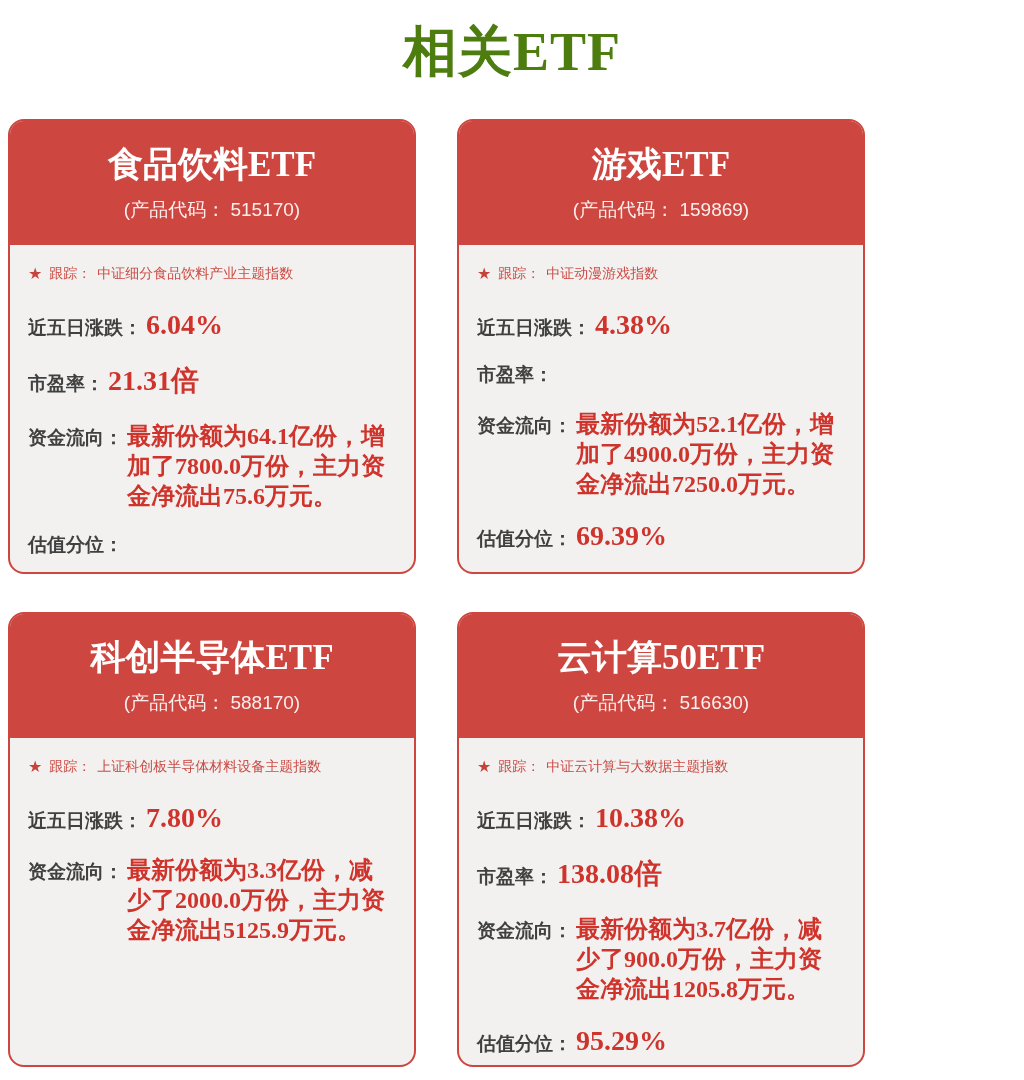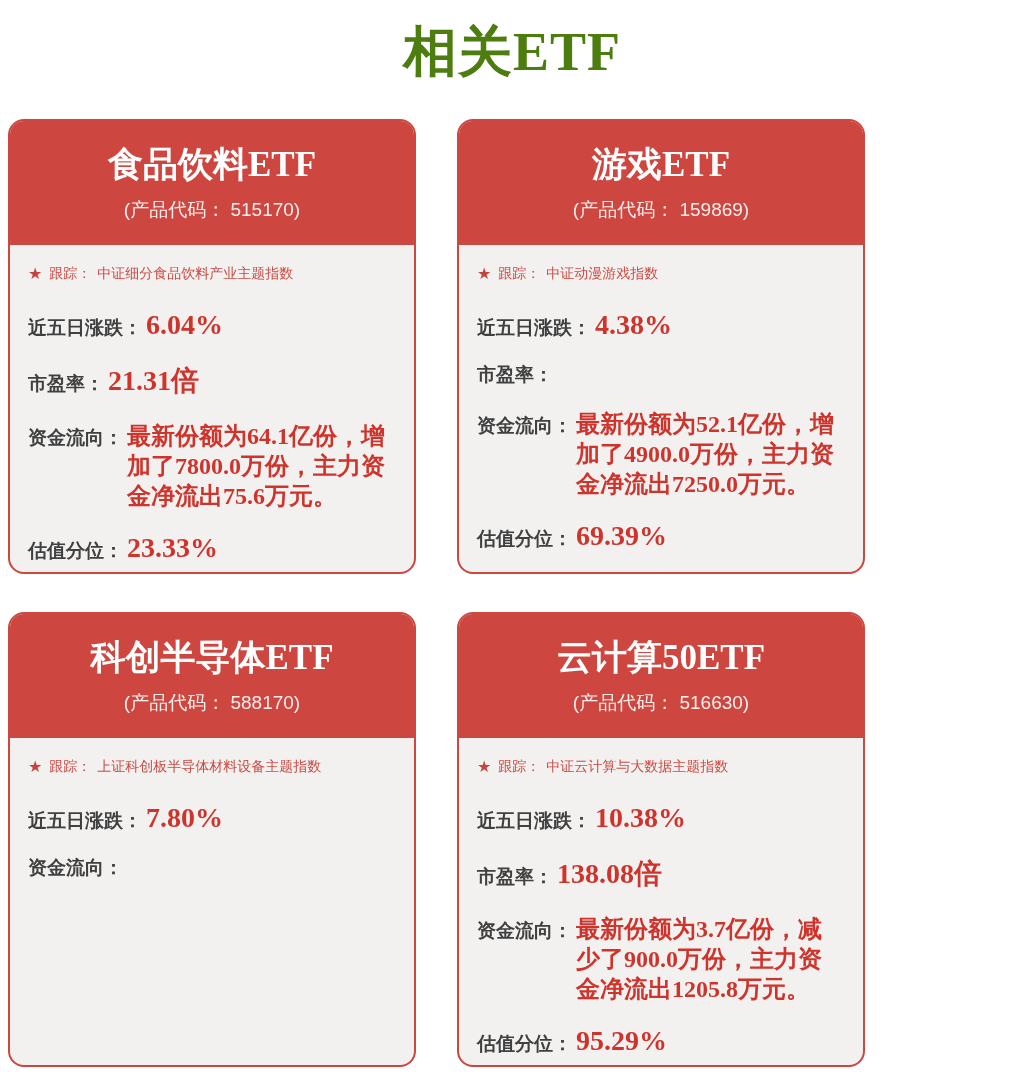--- a/index.html
+++ b/index.html
@@ -121,21 +121,20 @@
       <div class="stat-row">
         <span class="lbl">市盈率：</span>
         <span class="val">21.31倍</span>
       </div>
       <div class="stat-row flow-row">
         <span class="lbl">资金流向：</span>
         <span class="val">最新份额为64.1亿份，增加了7800.0万份，主力资金净流出75.6万元。</span>
       </div>
       <div class="stat-row">
         <span class="lbl">估值分位：</span>
-        <span class="val">23.33%</span>
       </div>
     </div>
   </section>
 
   <section class="card">
     <header class="card-header">
       <div class="card-title">游戏ETF</div>
       <div class="card-code">(产品代码： 159869)</div>
     </header>
     <div class="card-body">
@@ -173,20 +172,21 @@
         <span class="track-label">跟踪：</span>
         <span>上证科创板半导体材料设备主题指数</span>
       </div>
       <div class="stat-row">
         <span class="lbl">近五日涨跌：</span>
         <span class="val">7.80%</span>
       </div>
 
       <div class="stat-row flow-row">
         <span class="lbl">资金流向：</span>
+        <span class="val">最新份额为3.3亿份，减少了2000.0万份，主力资金净流出5125.9万元。</span>
       </div>
 
     </div>
   </section>
 
   <section class="card">
     <header class="card-header">
       <div class="card-title">云计算50ETF</div>
       <div class="card-code">(产品代码： 516630)</div>
     </header>

